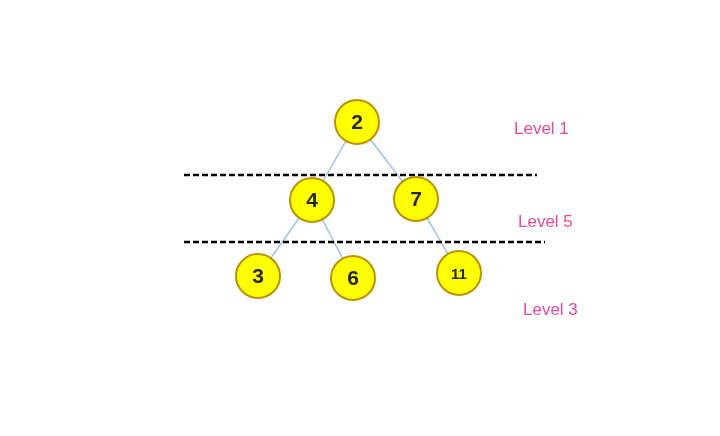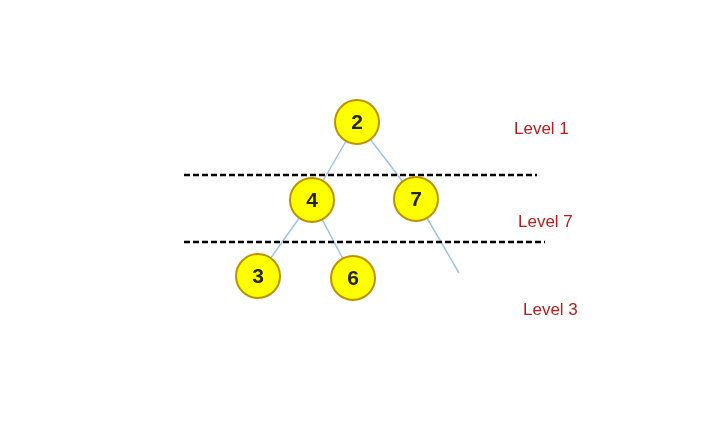--- a/index.html
+++ b/index.html
@@ -39,21 +39,21 @@
     color: #262626;
   }
   .tree-node.small-text {
     font-size: 15px;
   }
   .level-label {
     position: absolute;
     font-family: "Liberation Sans", sans-serif;
     font-size: 17px;
     font-weight: 400;
-    color: #b91c1c;
+    color: #ec4899;
     white-space: nowrap;
   }
 </style>
 </head>
 <body>
 
 <div class="canvas">
 
   <svg class="edges-svg" viewBox="0 0 720 436">
 
@@ -65,18 +65,19 @@
 
     <line x1="184" y1="175" x2="537" y2="175" stroke="#000000" stroke-width="2.5" stroke-dasharray="6 3"></line>
     <line x1="184" y1="242" x2="545" y2="242" stroke="#000000" stroke-width="2.5" stroke-dasharray="6 3"></line>
   </svg>
 
   <div class="tree-node" style="left:334px; top:99px;">2</div>
   <div class="tree-node" style="left:289px; top:177px;">4</div>
   <div class="tree-node" style="left:393px; top:176px;">7</div>
   <div class="tree-node" style="left:235px; top:253px;">3</div>
   <div class="tree-node" style="left:330px; top:255px;">6</div>
+  <div class="tree-node small-text" style="left:436px; top:250px;">11</div>
 
   <div class="level-label" style="left:514px; top:119px;">Level 1</div>
-  <div class="level-label" style="left:518px; top:212px;">Level 7</div>
+  <div class="level-label" style="left:518px; top:212px;">Level 5</div>
   <div class="level-label" style="left:523px; top:279px;margin-top:21px;">Level 3</div>
 
 </div>
 
 </body></html>

